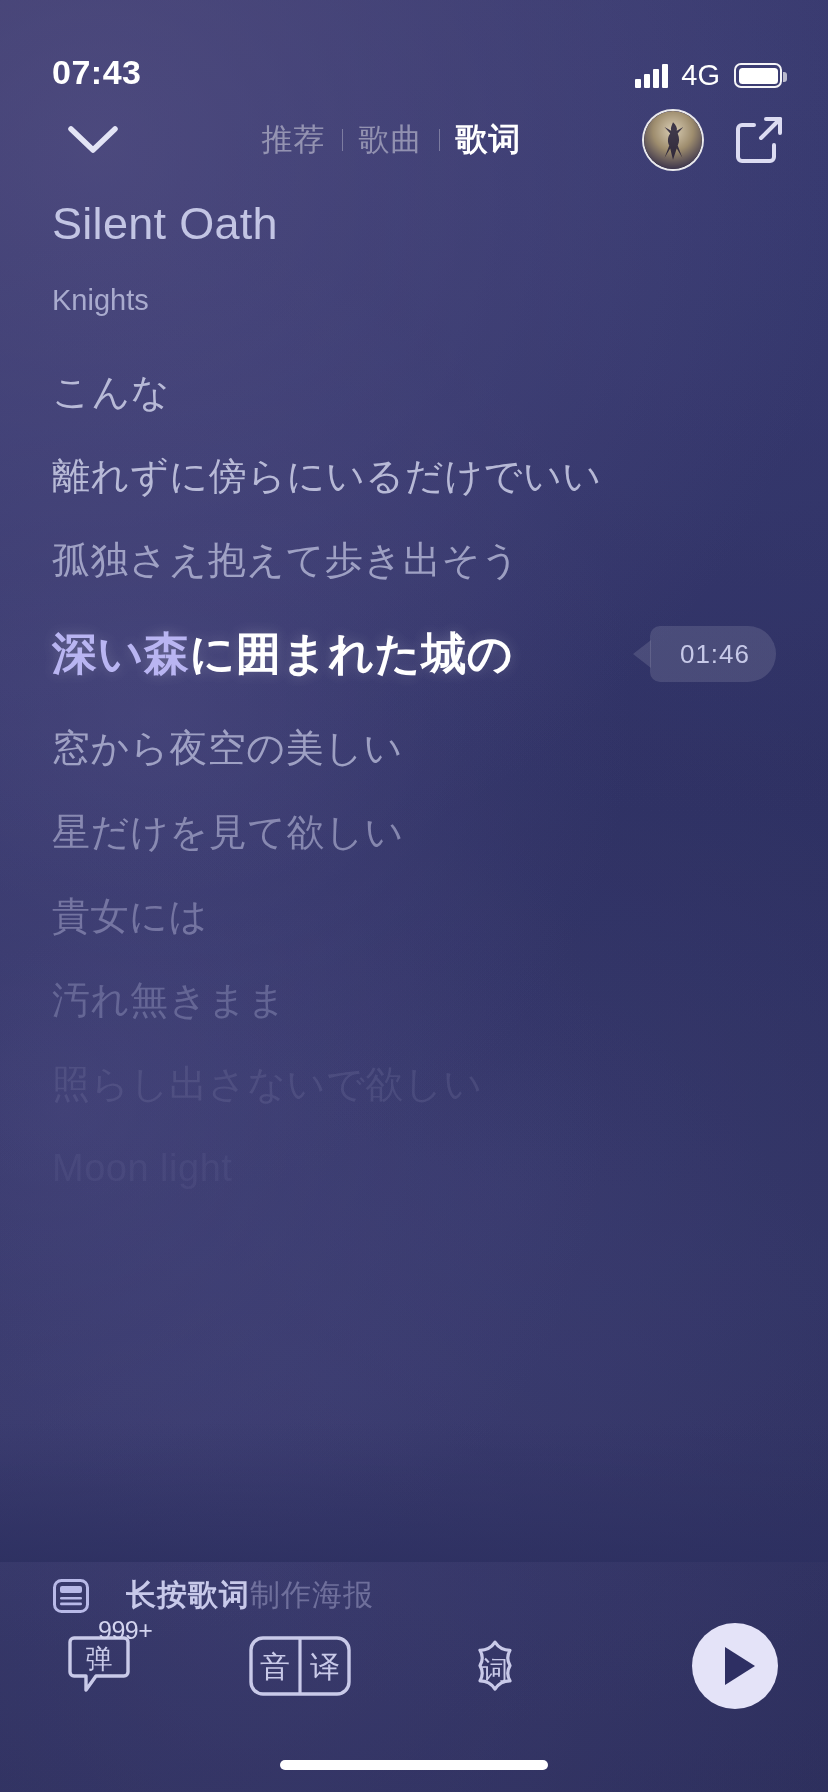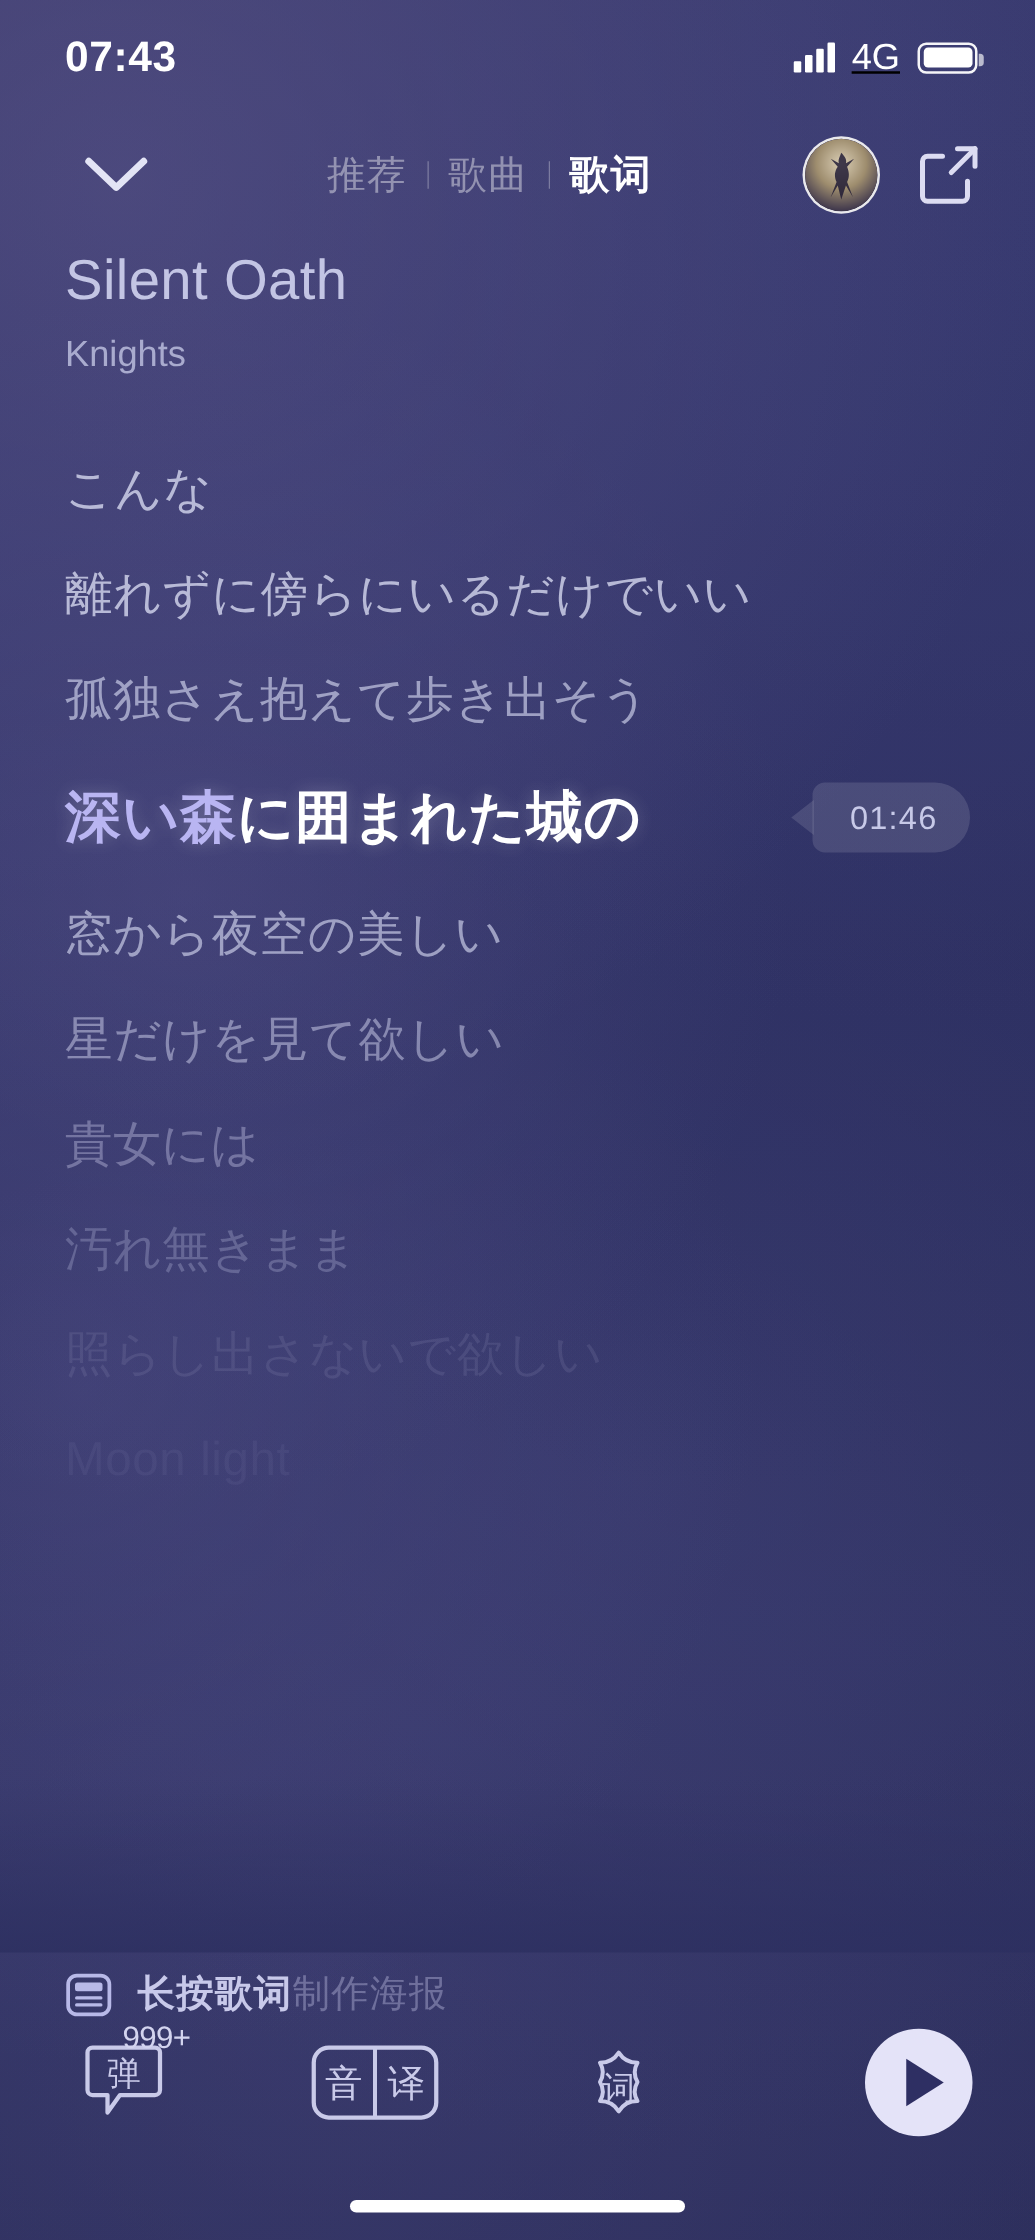--- a/index.html
+++ b/index.html
@@ -21,28 +21,28 @@
       radial-gradient(circle at 62% 66%, rgba(63,64,118,.5) 0%, rgba(63,64,118,0) 42%),
       radial-gradient(circle at 30% 88%, rgba(74,72,128,.4) 0%, rgba(74,72,128,0) 40%),
       radial-gradient(circle at 90% 92%, rgba(48,50,98,.55) 0%, rgba(48,50,98,0) 42%),
       linear-gradient(168deg,#3a3a6b 0%,#32356a 22%,#2c2f60 48%,#303363 74%,#2a2c58 100%);
     overflow:hidden;
   }
 
   
   .statusbar {
     position:absolute; top:0; left:0; right:0; height:92px;
-    display:flex; align-items:center; justify-content:space-between;
+    display:flex; align-items:flex-end; justify-content:space-between;
     padding:0 46px 0 52px;
     z-index:40;
   }
   .status-time {
     color:#fff; font-size:34px; font-weight:600; letter-spacing:.5px;
   }
-  .status-right { display:flex; align-items:center; gap:10px;text-decoration:underline; }
+  .status-right { display:flex; align-items:center; gap:10px; }
   .sig { display:flex; align-items:flex-end; gap:3px; height:24px; }
   .sig i { display:block; width:6px; background:#fff; border-radius:1px; }
   .sig i:nth-child(1){height:9px}
   .sig i:nth-child(2){height:14px}
   .sig i:nth-child(3){height:19px}
   .sig i:nth-child(4){height:24px}
   .net { color:#fff; font-size:29px; font-weight:500; margin-left:3px; }
   .batt { position:relative; width:48px; height:25px;
     border:2.5px solid rgba(255,255,255,.95); border-radius:7px; margin-left:4px; }
   .batt::after { content:""; position:absolute; right:-7px; top:7px;
@@ -81,21 +81,21 @@
   }
   .share-ico { width:58px; height:58px; }
 
   
   .song-head { position:absolute; top:196px; left:52px; right:47px; z-index:20; }
   .song-title {
     font-size:45px; color:#c3c5e4; font-weight:400; letter-spacing:.3px;
     line-height:1.25;
   }
   .song-artist {
-    margin-top:16px; font-size:29px; color:#a9abce; font-weight:400;
+    margin-top:32px; font-size:29px; color:#a9abce; font-weight:400;
   }
 
   
   .lyrics {
     position:absolute; top:350px; left:0; right:0; bottom:230px;
     padding:0 52px; z-index:15;
   }
   .lyric-row {
     position:relative; display:flex; align-items:center;
     min-height:84px;
@@ -134,21 +134,21 @@
     content:""; position:absolute; left:-17px; top:50%;
     transform:translateY(-50%);
     border-top:14px solid transparent;
     border-bottom:14px solid transparent;
     border-right:18px solid rgba(255,255,255,.12);
   }
 
   
   .poster-hint {
     position:absolute; left:52px; bottom:176px;
-    display:flex; align-items:center; gap:20px; z-index:18;
+    display:flex; align-items:center; gap:36px; z-index:18;
   }
   .poster-ico { width:38px; height:38px; flex:none; }
   .poster-text { font-size:30px; font-weight:600; letter-spacing:1px; }
   .poster-text .t1 { color:#c8c9ea; }
   .poster-text .t2 { color:rgba(200,201,234,.38); font-weight:400; }
 
   
   .toolbar {
     position:absolute; left:0; right:0; bottom:66px; height:120px;
     display:flex; align-items:center; z-index:25;

